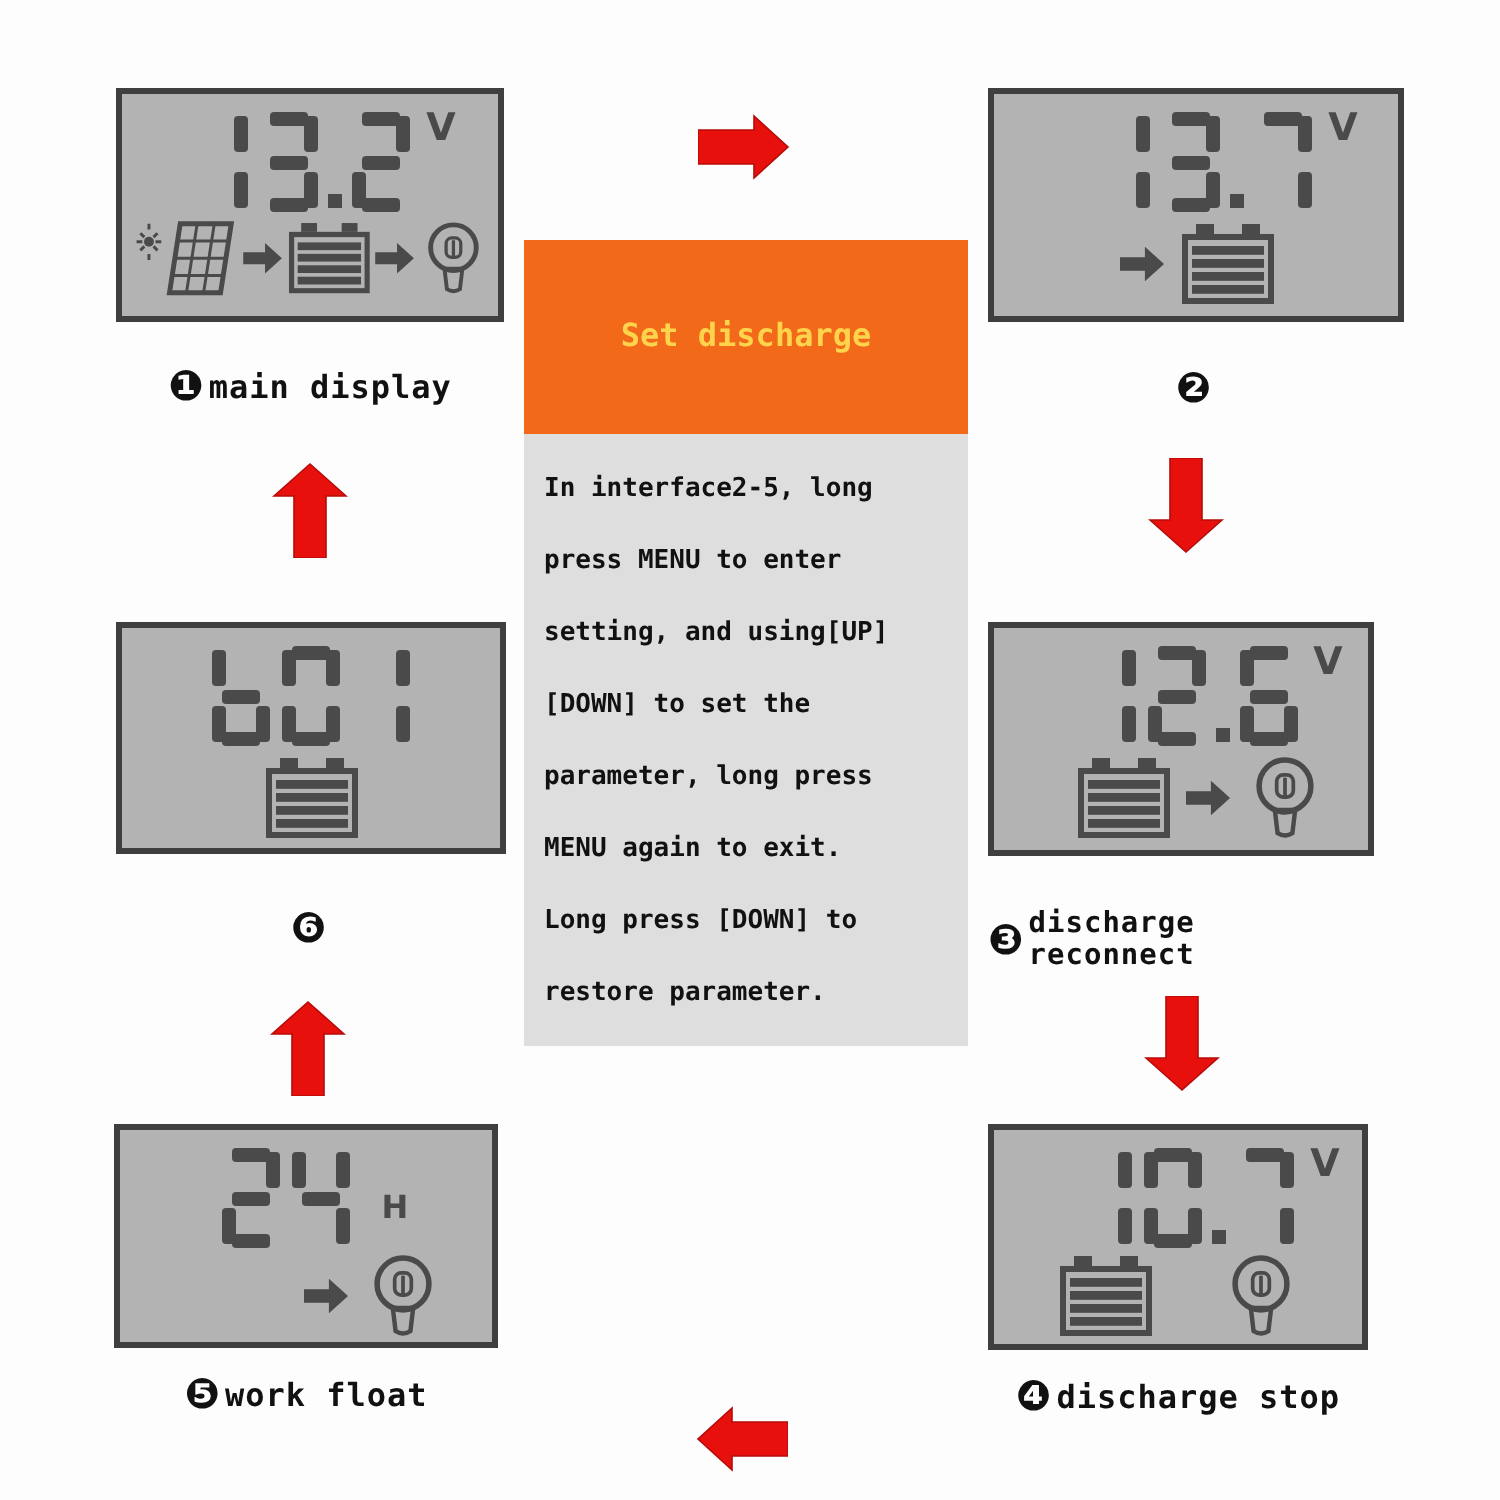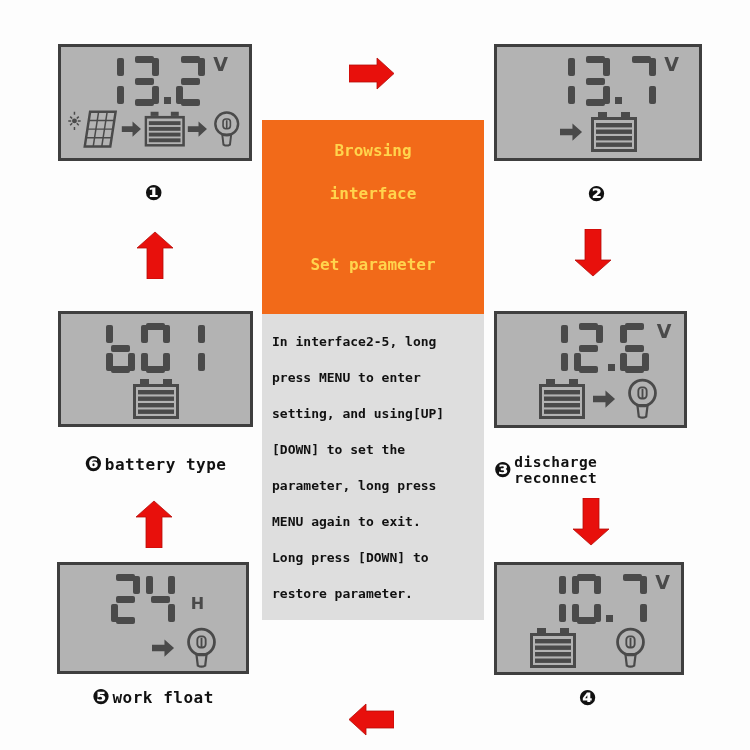--- a/index.html
+++ b/index.html
@@ -183,20 +183,21 @@
               <circle cx="20" cy="16.5" r="14" fill="none" stroke="currentColor" stroke-width="3"></circle>
               <rect x="15.5" y="10.5" width="9" height="12" rx="3.5" fill="none" stroke="currentColor" stroke-width="2"></rect>
               <line x1="20" y1="12" x2="20" y2="22" stroke="currentColor" stroke-width="2"></line>
               <path d="M14.5 29.5 L25.5 29.5 L24 42 Q20 44.5 16 42 Z" fill="none" stroke="currentColor" stroke-width="2.4"></path>
             </svg>
           </span>
         </div>
     </div>
     <div class="caption">
       <span class="num">❶</span>
+      <span class="cap-text">main display</span>
     </div>
   </div>
 
   <div class="module m2">
     <div class="lcd">
       <div class="digit-row">
         <span class="digits">
             <span class="digit">
               <i class="seg seg-a"></i>
               <i class="seg seg-b on"></i>
@@ -372,20 +373,21 @@
               <circle cx="20" cy="16.5" r="14" fill="none" stroke="currentColor" stroke-width="3"></circle>
               <rect x="15.5" y="10.5" width="9" height="12" rx="3.5" fill="none" stroke="currentColor" stroke-width="2"></rect>
               <line x1="20" y1="12" x2="20" y2="22" stroke="currentColor" stroke-width="2"></line>
               <path d="M14.5 29.5 L25.5 29.5 L24 42 Q20 44.5 16 42 Z" fill="none" stroke="currentColor" stroke-width="2.4"></path>
             </svg>
           </span>
         </div>
     </div>
     <div class="caption">
       <span class="num">❹</span>
+      <span class="cap-text">discharge stop</span>
     </div>
   </div>
 
   <div class="module m5">
     <div class="lcd">
       <div class="digit-row">
         <span class="digits">
             <span class="digit">
               <i class="seg seg-a on"></i>
               <i class="seg seg-b on"></i>
@@ -472,31 +474,26 @@
               <rect x="5" y="11" width="36" height="4.4" fill="currentColor"></rect>
               <rect x="5" y="17.5" width="36" height="4.4" fill="currentColor"></rect>
               <rect x="5" y="24" width="36" height="4.4" fill="currentColor"></rect>
               <rect x="5" y="30.5" width="36" height="4.4" fill="currentColor"></rect>
             </svg>
           </span>
         </div>
     </div>
     <div class="caption">
       <span class="num">❻</span>
-      <span class="cap-text">battery type</span>
     </div>
   </div>
 
   <div class="center-col">
-    <div class="box box-orange1">
-      <div class="txt">Browsing
-interface</div>
-    </div>
     <div class="box box-orange2">
-      <div class="txt">Set parameter</div>
+      <div class="txt">Set discharge</div>
     </div>
     <div class="box box-gray2">
       <div class="txt">In interface2-5, long
 press MENU to enter
 setting, and using[UP]
 [DOWN] to set the
 parameter, long press
 MENU again to exit.
 Long press [DOWN] to
 restore parameter.</div>

